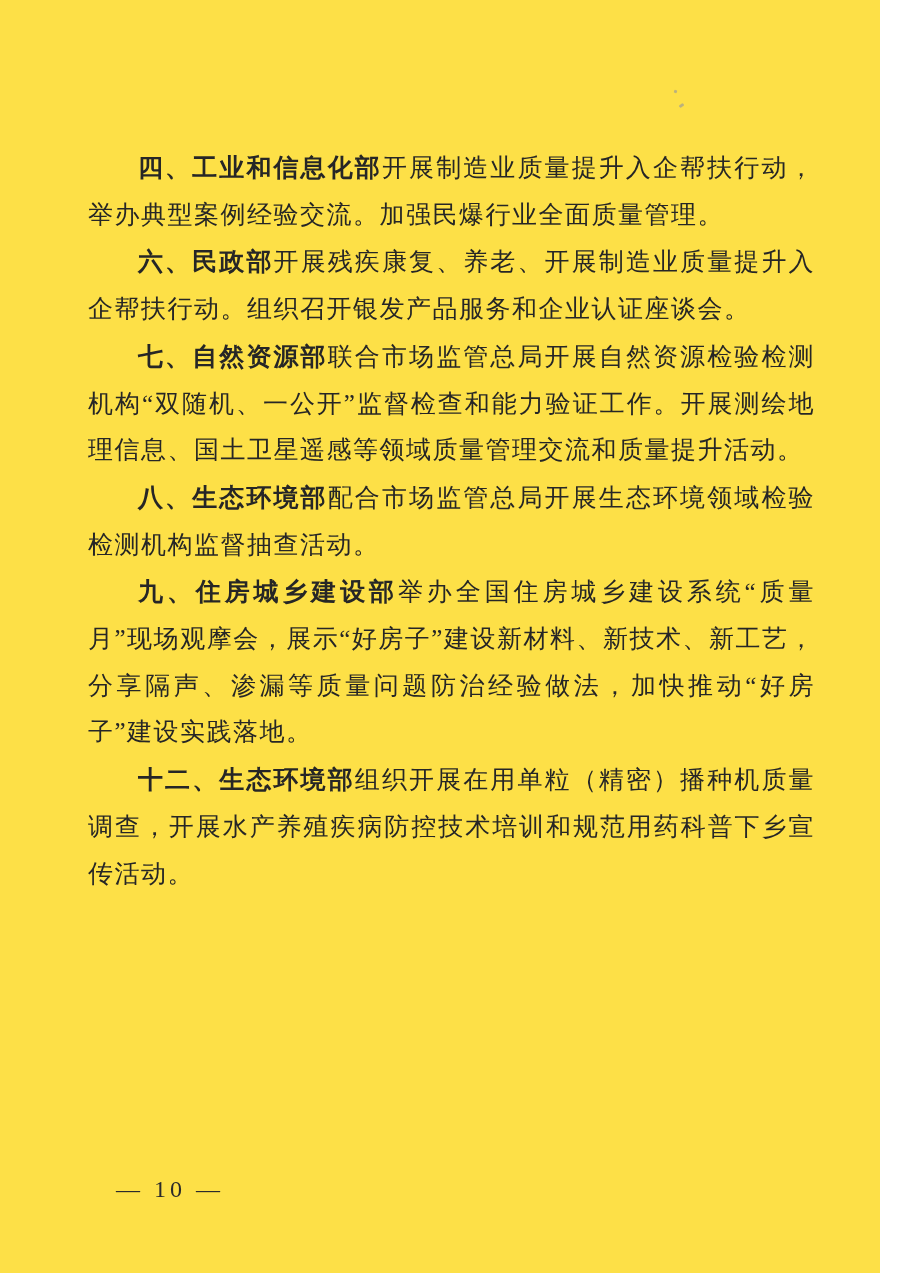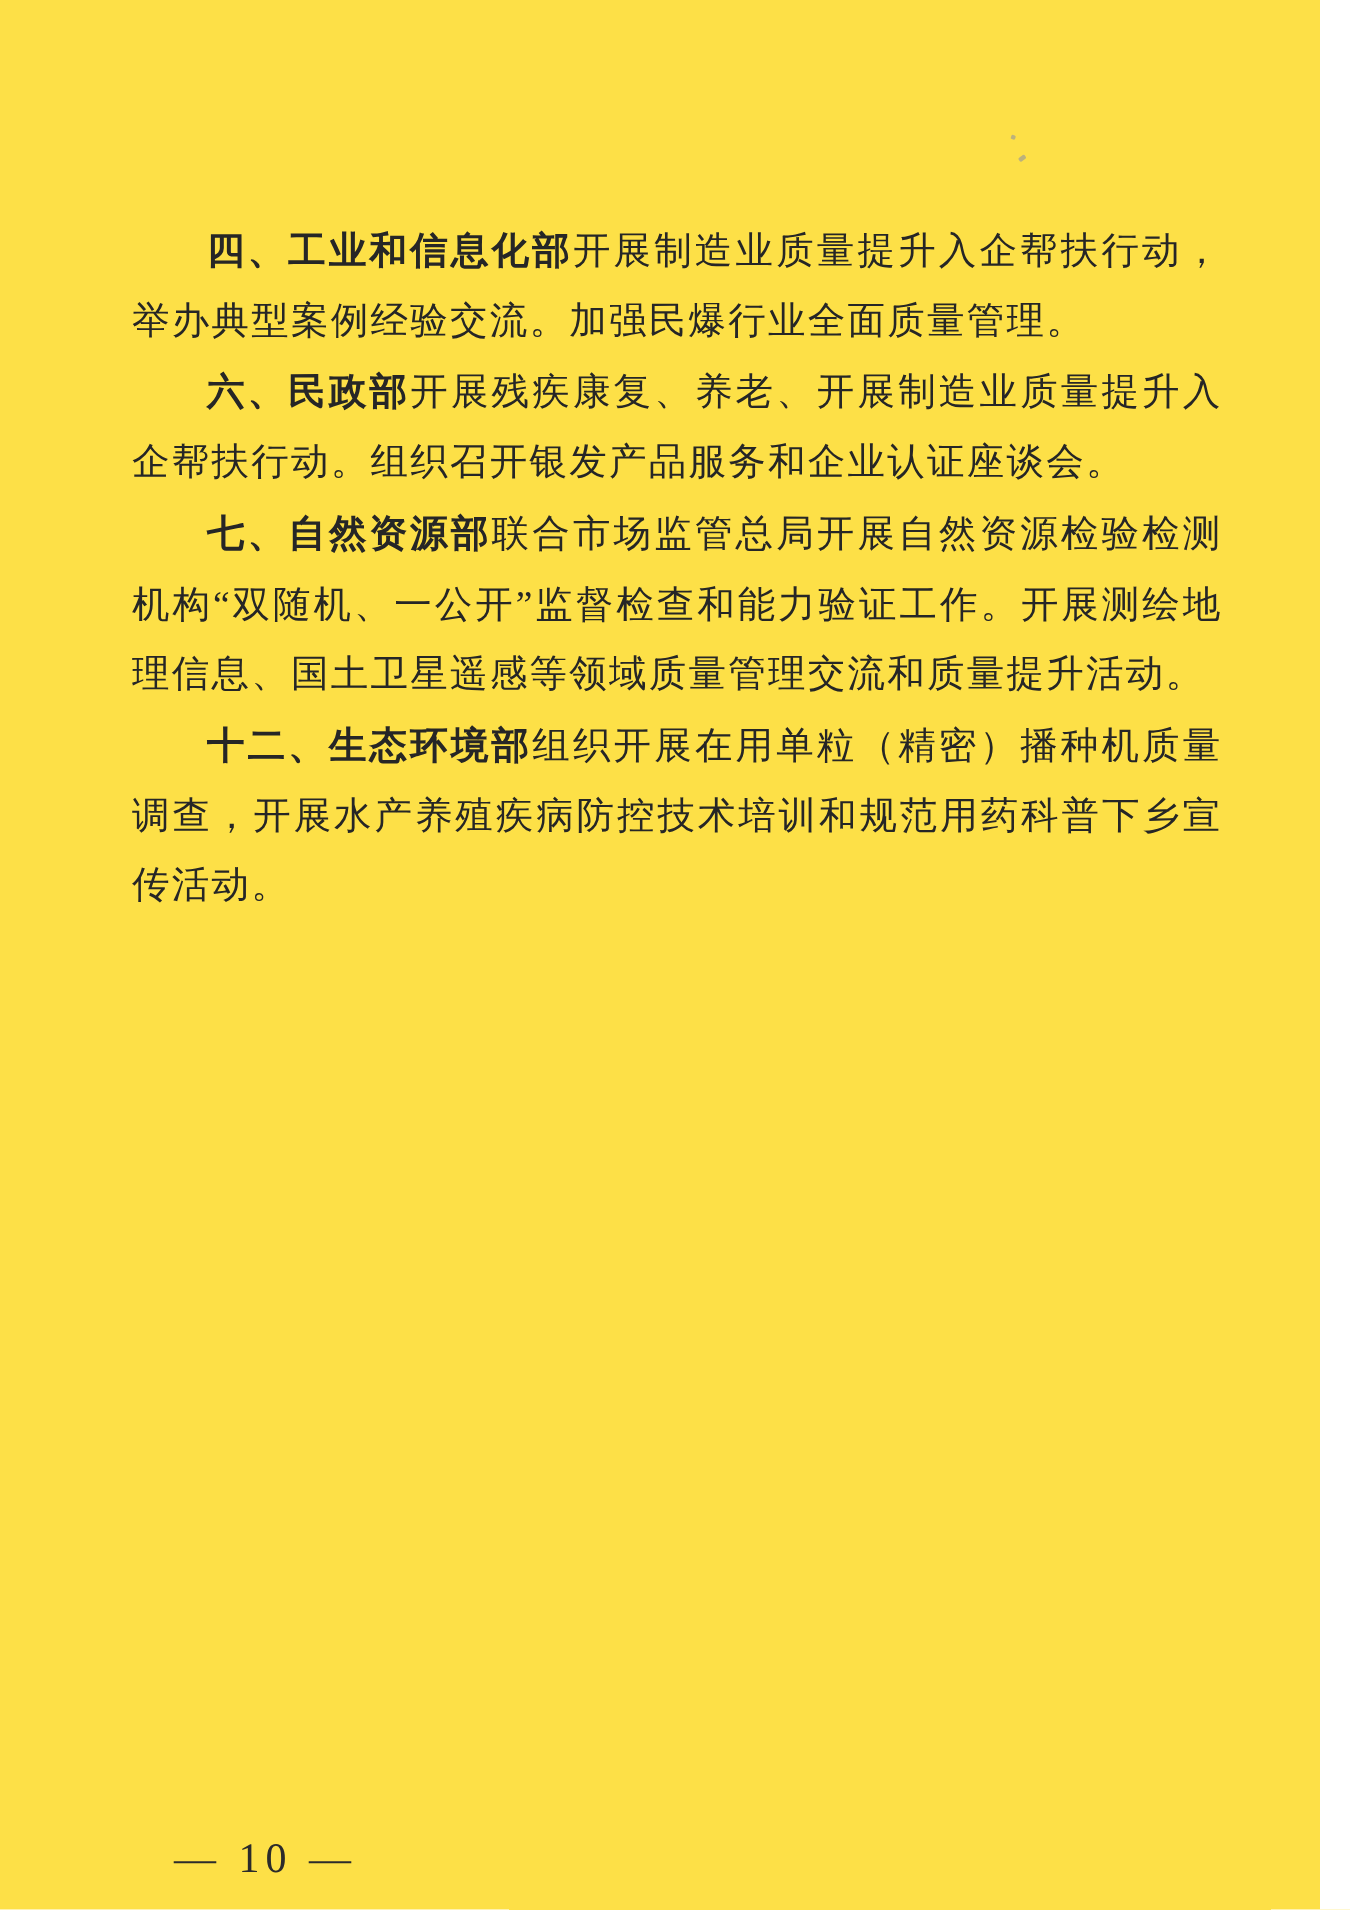--- a/index.html
+++ b/index.html
@@ -32,22 +32,22 @@
     letter-spacing: 1.5px;
     word-break: break-all;
   }
   .para .lead {
     font-weight: bold;
     font-family: "Liberation Sans", "DejaVu Sans", sans-serif;
   }
   .page-number {
     position: absolute;
     left: 116px;
-    top: 1224px;
-    font-size: 28px;
+    top: 1176px;
+    font-size: 24px;
     letter-spacing: 4px;
     color: #2b2b2b;
     font-family: "Liberation Serif", "DejaVu Serif", serif;
   }
   .speck {
     position: absolute;
     background: #9a9a9a;
     opacity: 0.65;
     border-radius: 1px;
   }
@@ -57,16 +57,18 @@
 </head>
 <body>
 
 <div class="page">
   <div class="speck speck-1"></div>
   <div class="speck speck-2"></div>
   <div class="content">
       <p class="para"><span class="lead">四、工业和信息化部</span><span>开展制造业质量提升入企帮扶行动，举办典型案例经验交流。加强民爆行业全面质量管理。</span></p>
       <p class="para"><span class="lead">六、民政部</span><span>开展残疾康复、养老、开展制造业质量提升入企帮扶行动。组织召开银发产品服务和企业认证座谈会。</span></p>
       <p class="para"><span class="lead">七、自然资源部</span><span>联合市场监管总局开展自然资源检验检测机构“双随机、一公开”监督检查和能力验证工作。开展测绘地理信息、国土卫星遥感等领域质量管理交流和质量提升活动。</span></p>
+      <p class="para"><span class="lead">八、生态环境部</span><span>配合市场监管总局开展生态环境领域检验检测机构监督抽查活动。</span></p>
+      <p class="para"><span class="lead">九、住房城乡建设部</span><span>举办全国住房城乡建设系统“质量月”现场观摩会，展示“好房子”建设新材料、新技术、新工艺，分享隔声、渗漏等质量问题防治经验做法，加快推动“好房子”建设实践落地。</span></p>
       <p class="para"><span class="lead">十二、生态环境部</span><span>组织开展在用单粒（精密）播种机质量调查，开展水产养殖疾病防控技术培训和规范用药科普下乡宣传活动。</span></p>
     </div>
   <div class="page-number">— 10 —</div>
 </div>
 
 </body></html>

